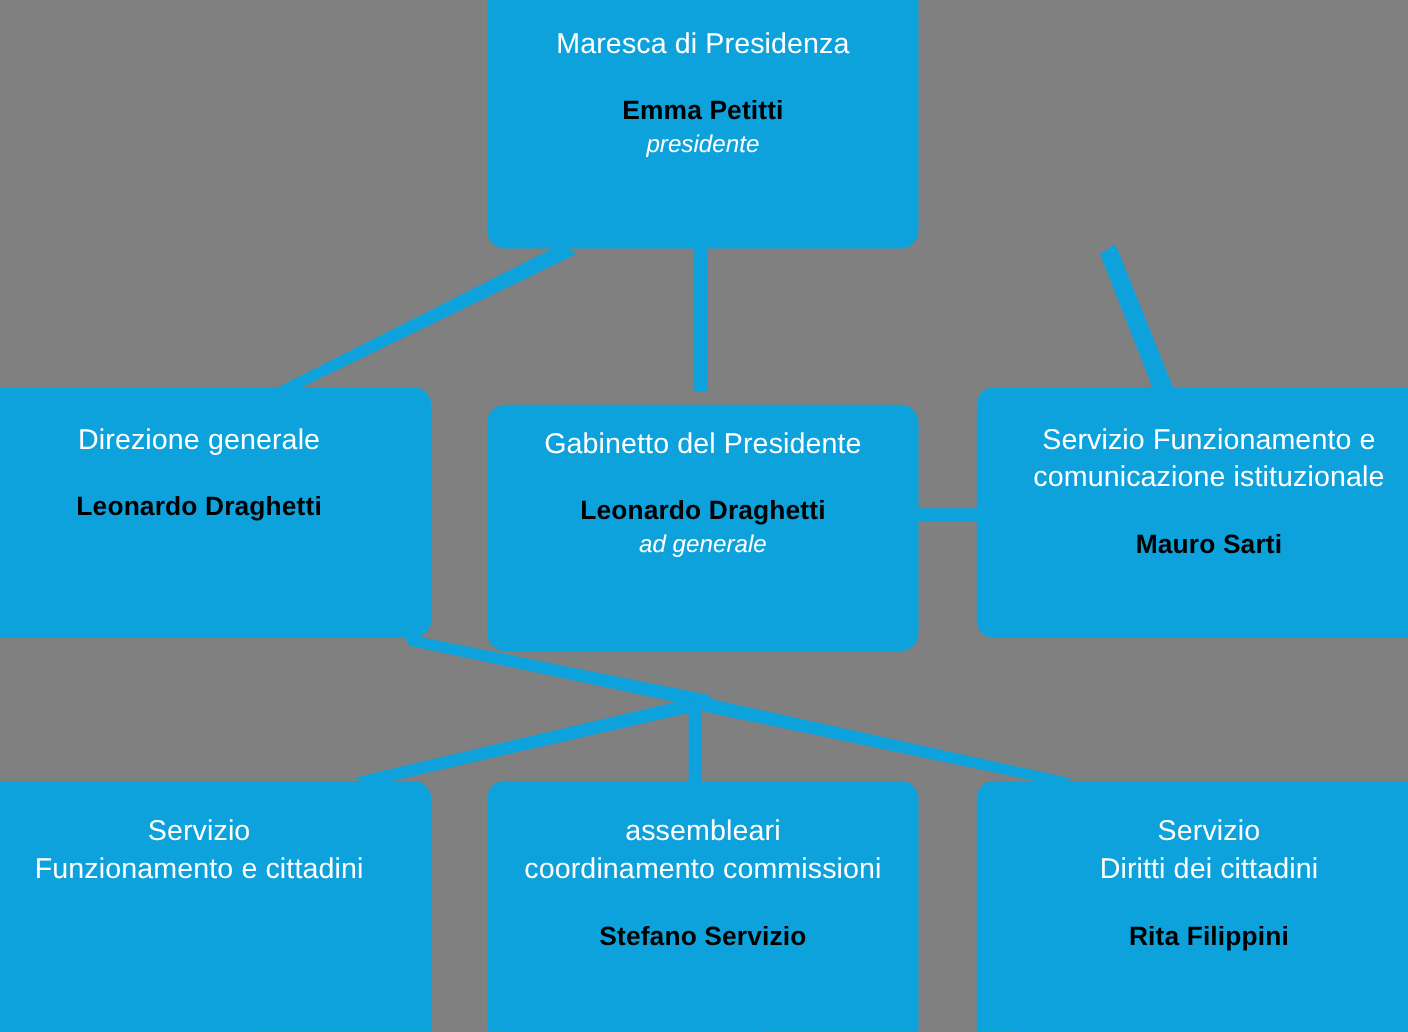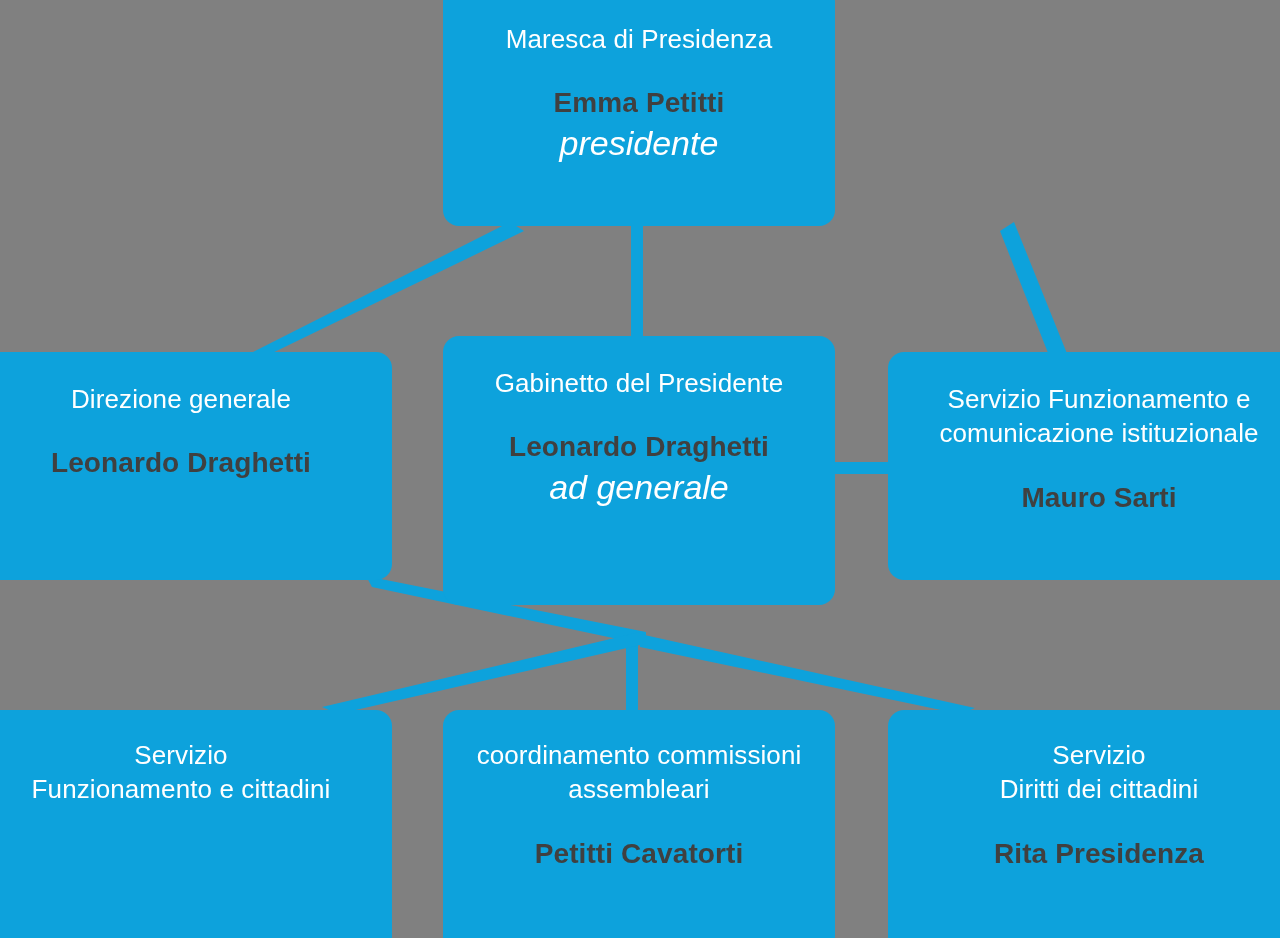--- a/index.html
+++ b/index.html
@@ -43,49 +43,49 @@
     padding: 22px 14px 18px 14px;
   }
   .node-unit {
     font-size: 26px;
     line-height: 1.32;
     font-weight: 400;
     color: #ffffff;
     letter-spacing: 0.1px;
   }
   .node-person {
-    font-size: 28px;
+    font-size: 24px;
     line-height: 1.24;
     font-weight: bold;
-    color: #404040;
+    color: #000000;
     margin-top: 30px;
     letter-spacing: 0.1px;
   }
   .node-role {
-    font-size: 34px;
+    font-size: 22px;
     line-height: 1.2;
     font-style: italic;
     font-weight: 400;
     color: #ffffff;
     margin-top: 2px;
   }
   .node-person.tight { }
 
   
   #node-presidenza {
     left: 443px; top: -14px; width: 392px; height: 240px;
     padding-top: 36px;
   }
   #node-direzione {
     left: -30px; top: 352px; width: 422px; height: 228px;
     padding-top: 30px;
   }
   #node-gabinetto {
-    left: 443px; top: 336px; width: 392px; height: 269px;
-    padding-top: 30px;
+    left: 443px; top: 368px; width: 392px; height: 224px;
+    padding-top: 18px;
   }
   #node-informazione {
     left: 888px; top: 352px; width: 422px; height: 228px;
     padding-top: 30px;
   }
   #node-funzionamento {
     left: -30px; top: 710px; width: 422px; height: 242px;
     padding-top: 28px;
   }
   #node-affari {
@@ -150,27 +150,27 @@
 
   <div class="node" id="node-funzionamento">
     <div class="node-unit">
       <div>Servizio</div>
       <div>Funzionamento e cittadini</div>
     </div>
   </div>
 
   <div class="node" id="node-affari">
     <div class="node-unit">
+      <div>assembleari</div>
       <div>coordinamento commissioni</div>
-      <div>assembleari</div>
     </div>
-    <div class="node-person tight">Petitti Cavatorti</div>
+    <div class="node-person tight">Stefano Servizio</div>
   </div>
 
   <div class="node" id="node-diritti">
     <div class="node-unit">
       <div>Servizio</div>
       <div>Diritti dei cittadini</div>
     </div>
-    <div class="node-person">Rita Presidenza</div>
+    <div class="node-person">Rita Filippini</div>
   </div>
 
 </div>
 
 </body></html>

